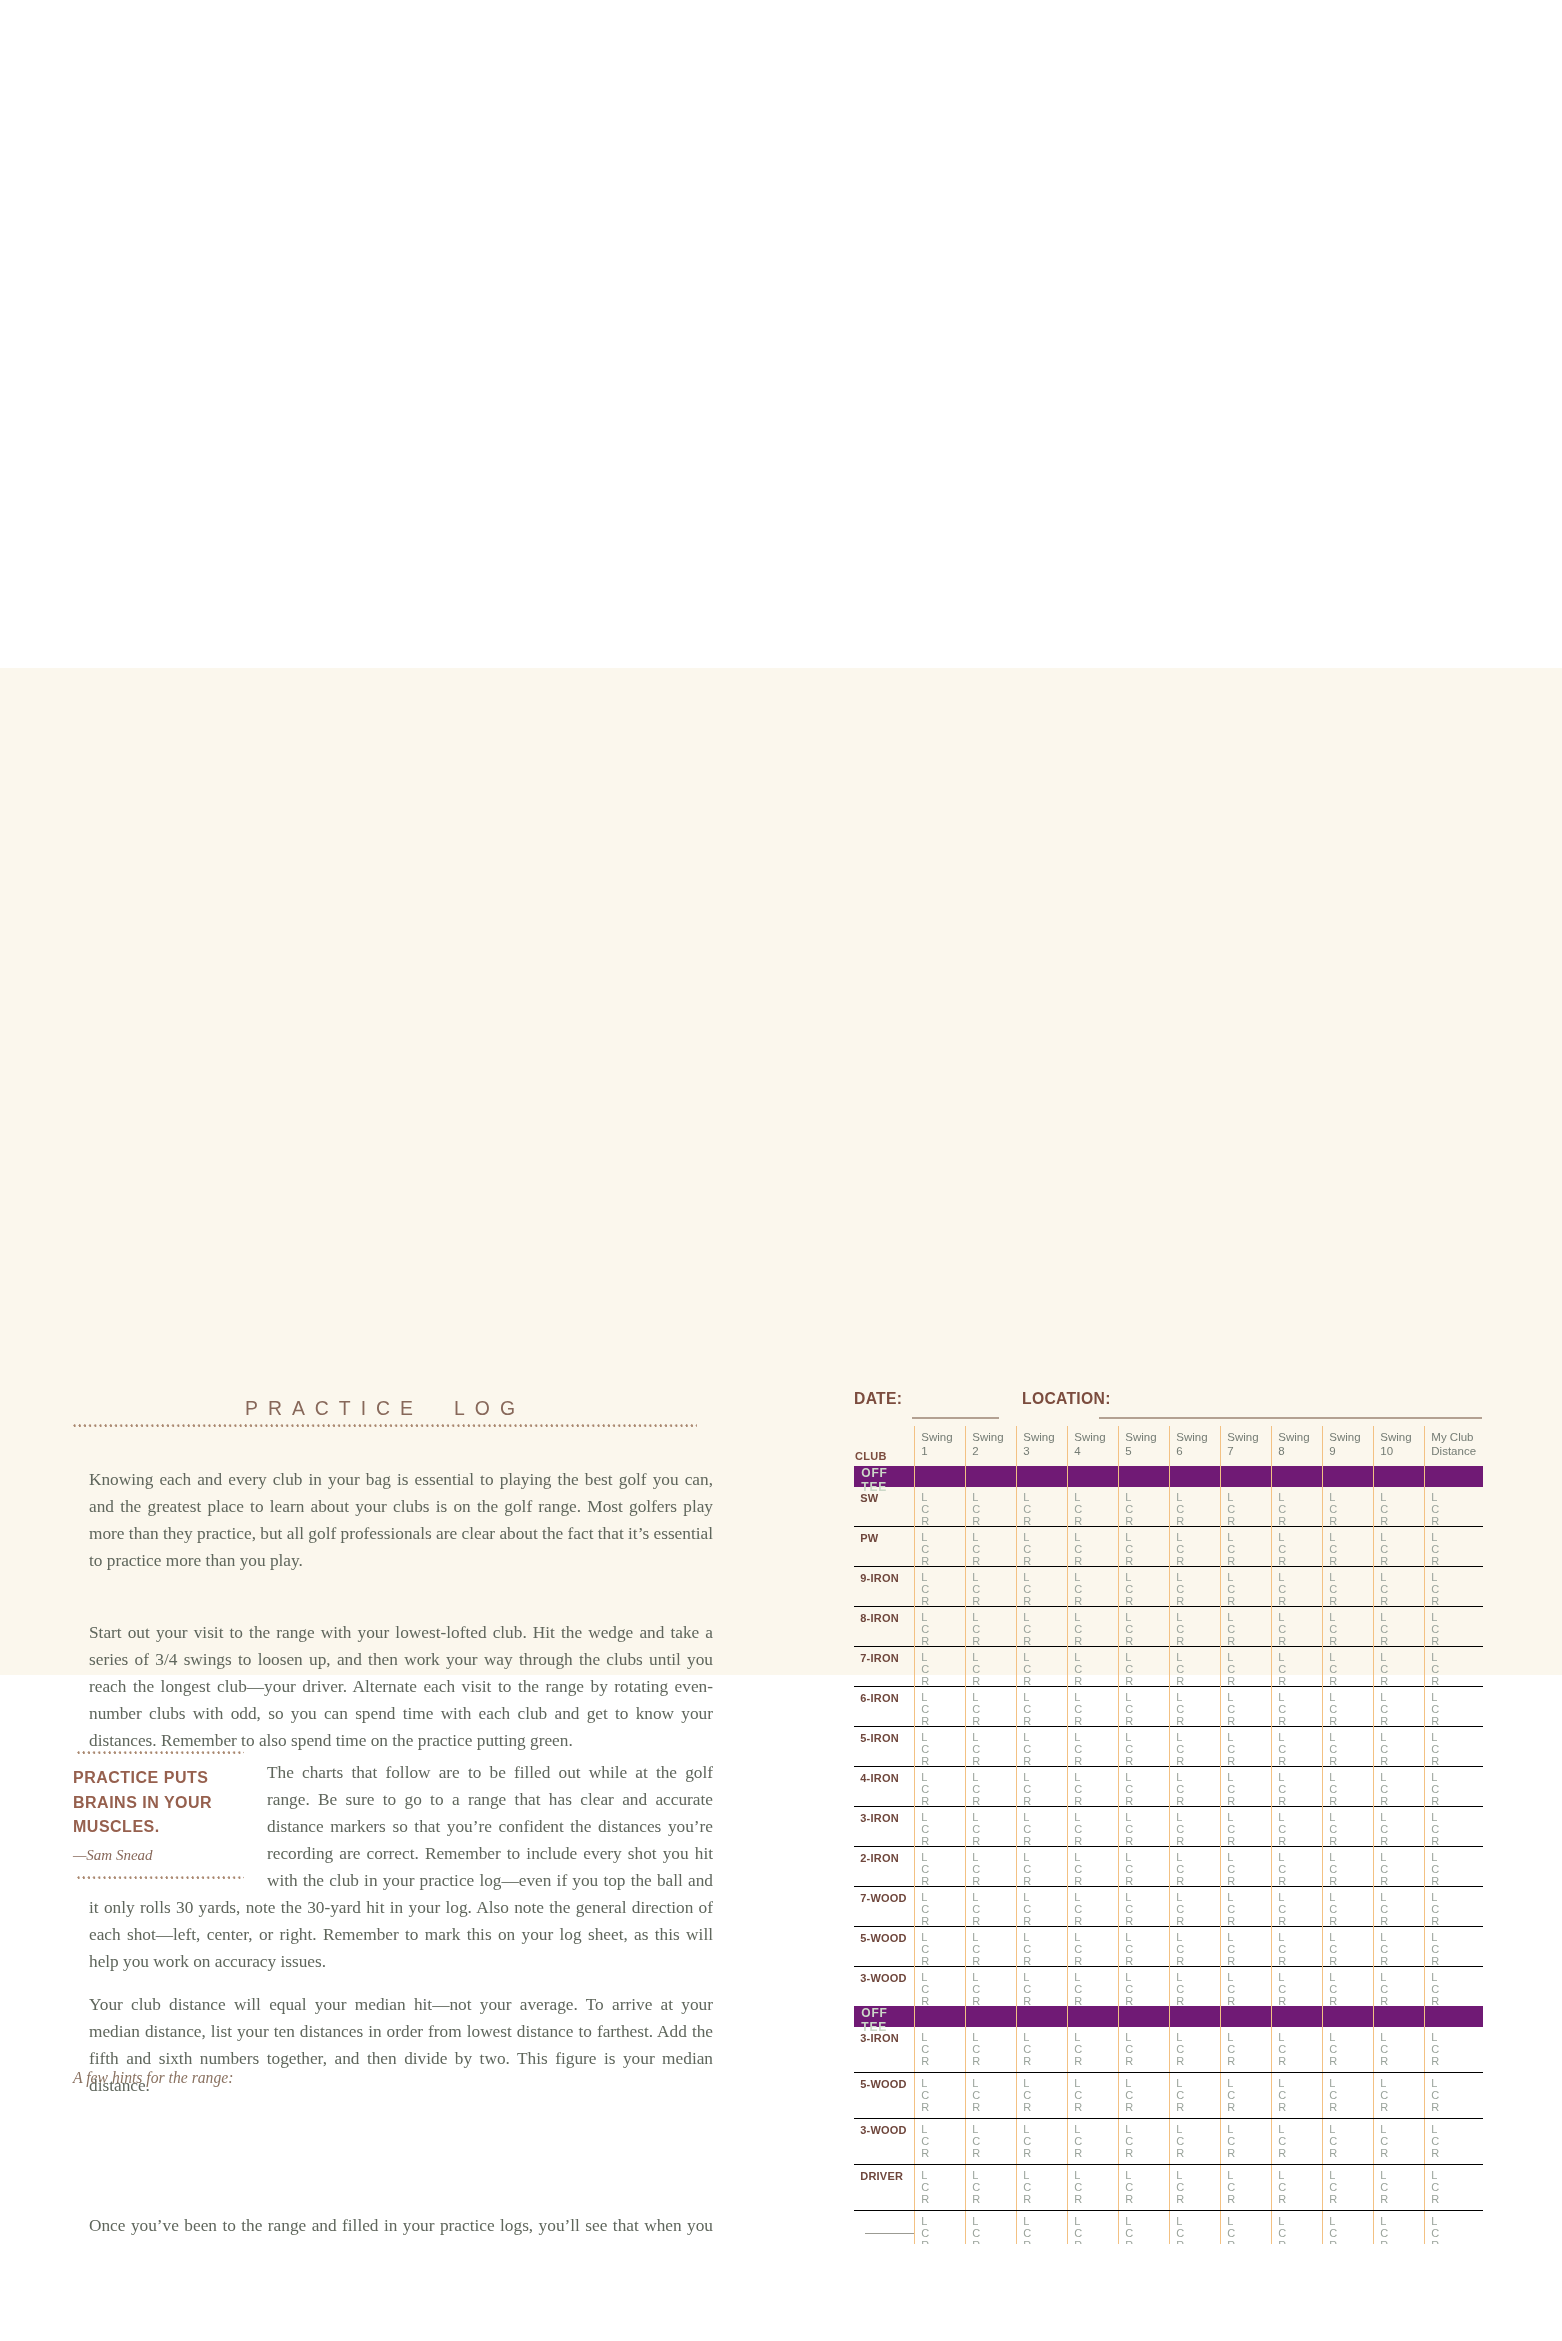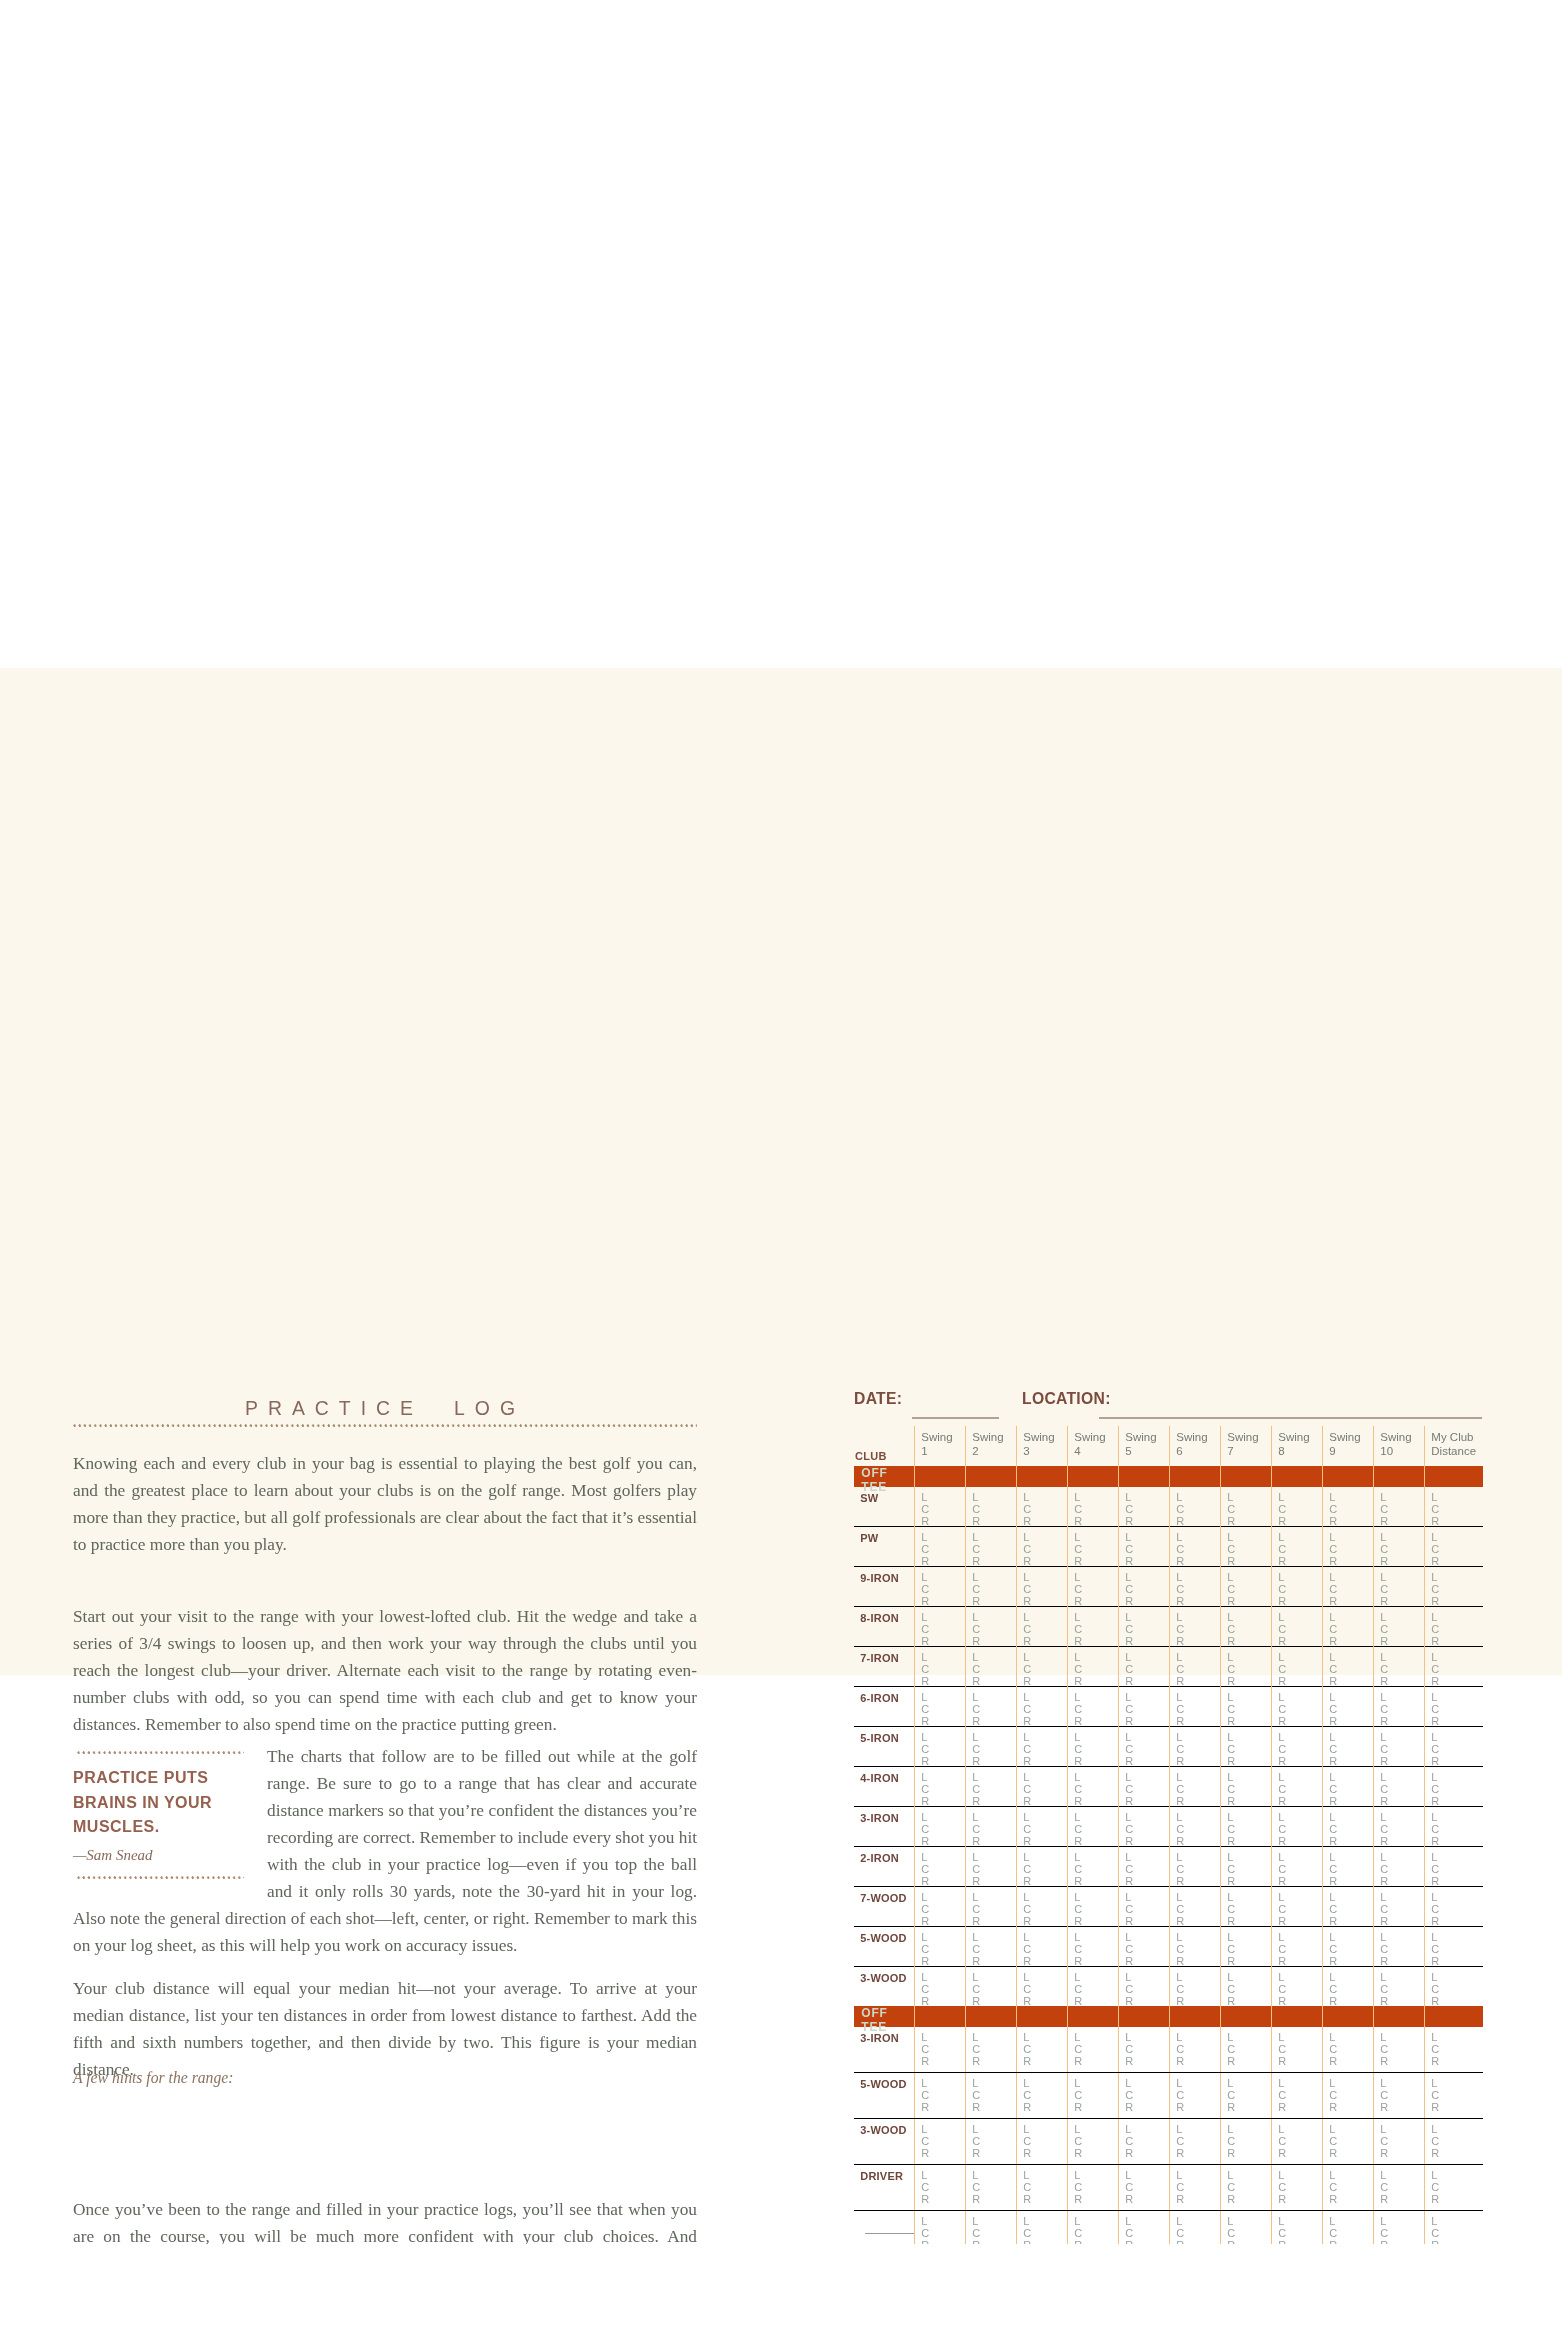--- a/index.html
+++ b/index.html
@@ -13,21 +13,21 @@
     background-image:radial-gradient(circle at 1.6px 1.6px,#A9876F 1.1px,rgba(0,0,0,0) 1.3px);
     background-size:5.2px 3.1px;background-repeat:repeat-x;}
   .page-marker{display:flex;align-items:center;justify-content:center;gap:8px;
     color:#8A6A58;font-size:14px;letter-spacing:4.7px;font-family:"Liberation Sans",sans-serif;}
   .page-marker .dot{width:6.3px;height:6.3px;border-radius:50%;background:#E78F35;flex:none;}
 
   
   .page-title{left:73px;top:716px;width:624px;text-align:center;
     font-size:19.4px;font-weight:500;letter-spacing:10px;word-spacing:15.7px;color:#87685A;}
   .title-rule{left:73px;top:756px;width:624px;}
-  .body{left:73px;width:624px;margin:0;text-align:justify;
+  .body{left:73px;width:624px;margin:16px;text-align:justify;
     font-family:"Liberation Serif",serif;font-size:17.3px;line-height:27px;color:#5F665C;}
   .p1{top:782px;}
   .p2{top:935px;}
   .p3wrap{left:73px;top:1075px;width:624px;}
   .p3wrap .body{position:static;}
   .pullquote{float:left;width:174px;margin:8.4px 20px 3.1px 0;text-align:left;}
   .pullquote .dotted-rule{width:167px;margin:0 auto;}
   .pq-text{font-size:16px;line-height:24.6px;font-weight:700;letter-spacing:0.5px;
     color:#96604E;margin:11.5px 0 7.3px 0;}
   .pq-attr{font-family:"Liberation Serif",serif;font-style:italic;font-size:15px;
@@ -55,21 +55,21 @@
   .loc-line{left:1099px;top:749px;width:383px;}
 
   .log-table{left:854px;top:758px;width:629px;border-bottom:2.6px solid #F3C183;}
   .trow{display:grid;grid-template-columns:60px repeat(10,51px) 63px;}
   .cell{box-sizing:border-box;min-width:0;}
   .trow .cell + .cell{border-left:1.6px solid #F3C183;}
   .trow.header{height:40px;}
   .h-club{display:flex;align-items:flex-end;padding:0 0 4.2px 1px;
     font-size:11px;font-weight:700;color:#7B4C3E;letter-spacing:0.3px;}
   .h-swing,.h-last{padding:4.2px 3.1px 0 6.3px;font-size:11.5px;line-height:14px;color:#747C74;}
-  .trow.bar{height:21px;background:#c2410c;}
+  .trow.bar{height:21px;background:#701a75;}
   .bar-label{display:flex;align-items:center;padding-left:7.3px;
     font-size:12px;font-weight:700;letter-spacing:0.8px;color:#CCD8C8;}
   .section .trow + .trow{border-top:1px solid #000000;}
   .section.s1 .trow{height:39px;}
   .section.s2 .trow{height:45px;}
   .c-club{padding:5.2px 0 0 6.3px;font-size:11px;font-weight:700;
     letter-spacing:0.2px;color:#6E463C;}
   .cell.mark{padding:3.7px 0 0 0;}
   .cell.mark span{display:block;padding-left:6.3px;font-size:11px;line-height:12px;
     color:#9AA39B;letter-spacing:0.3px;}

